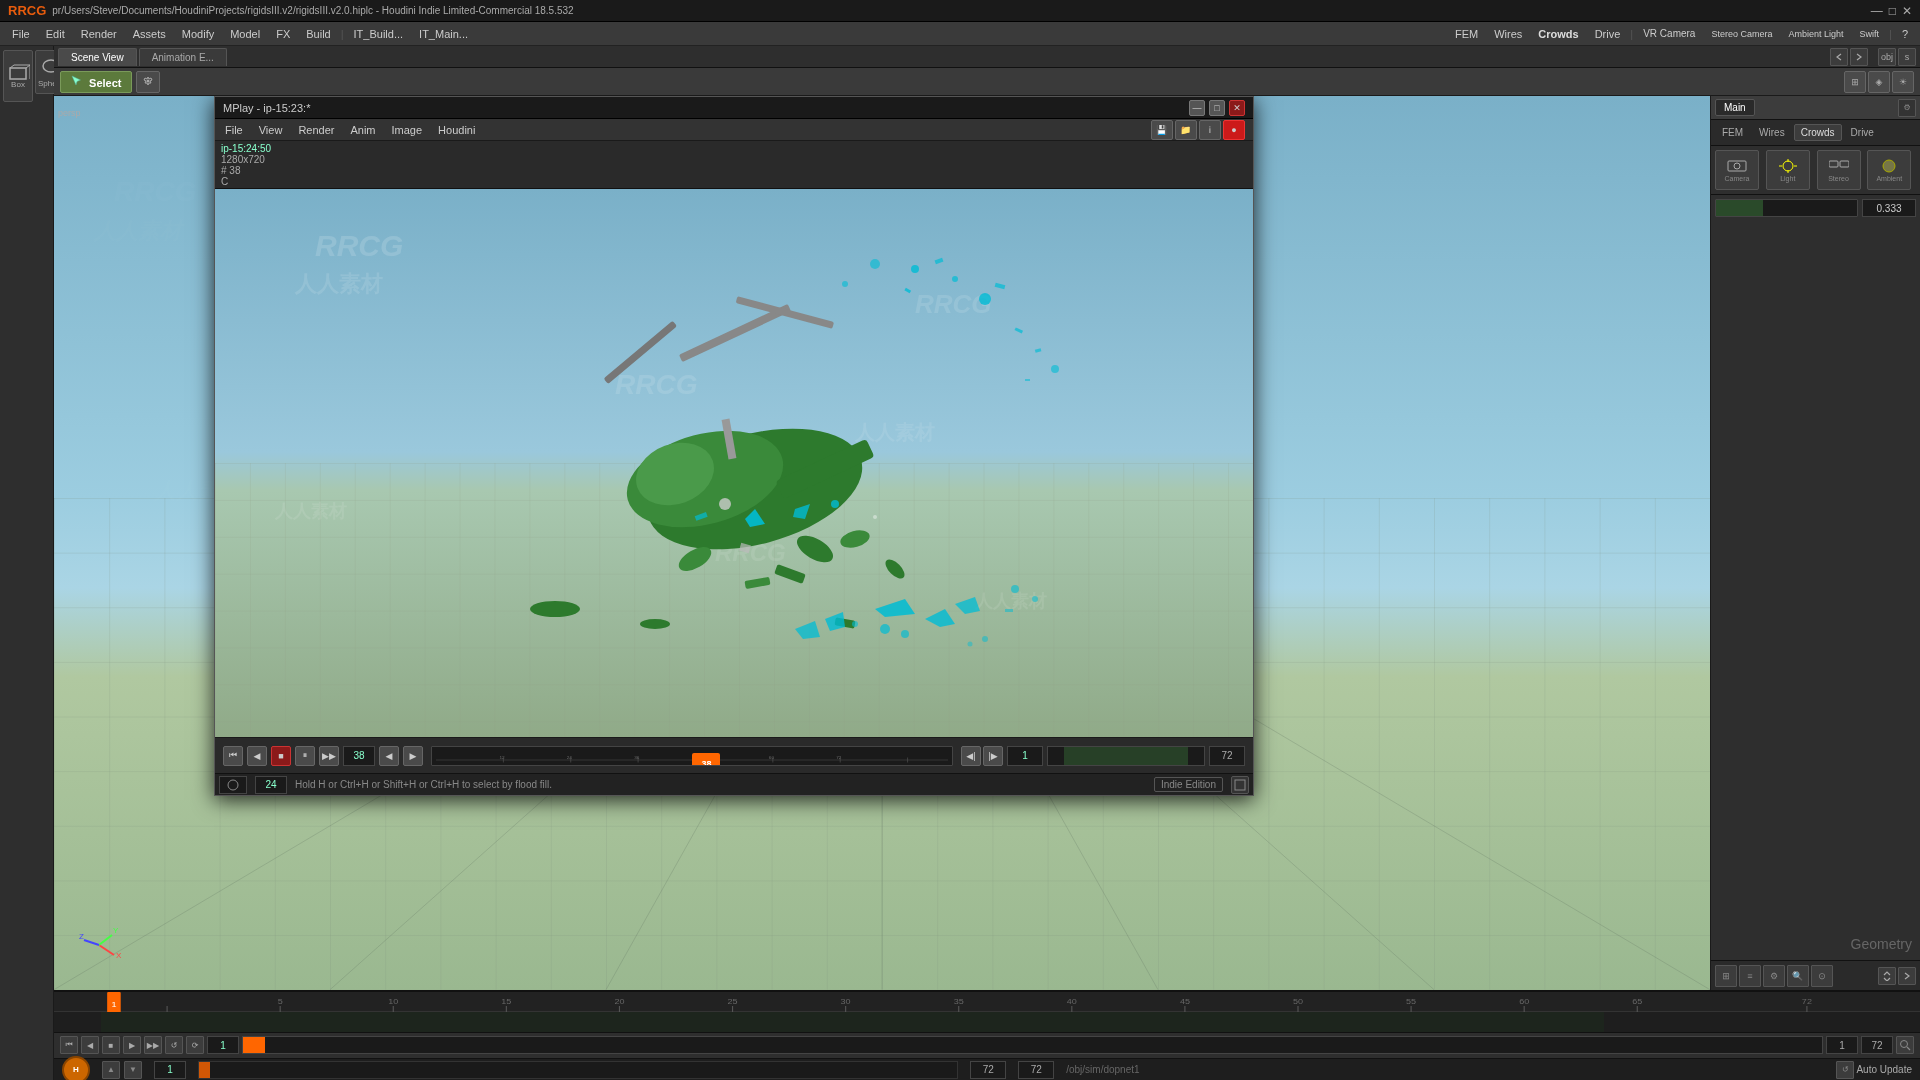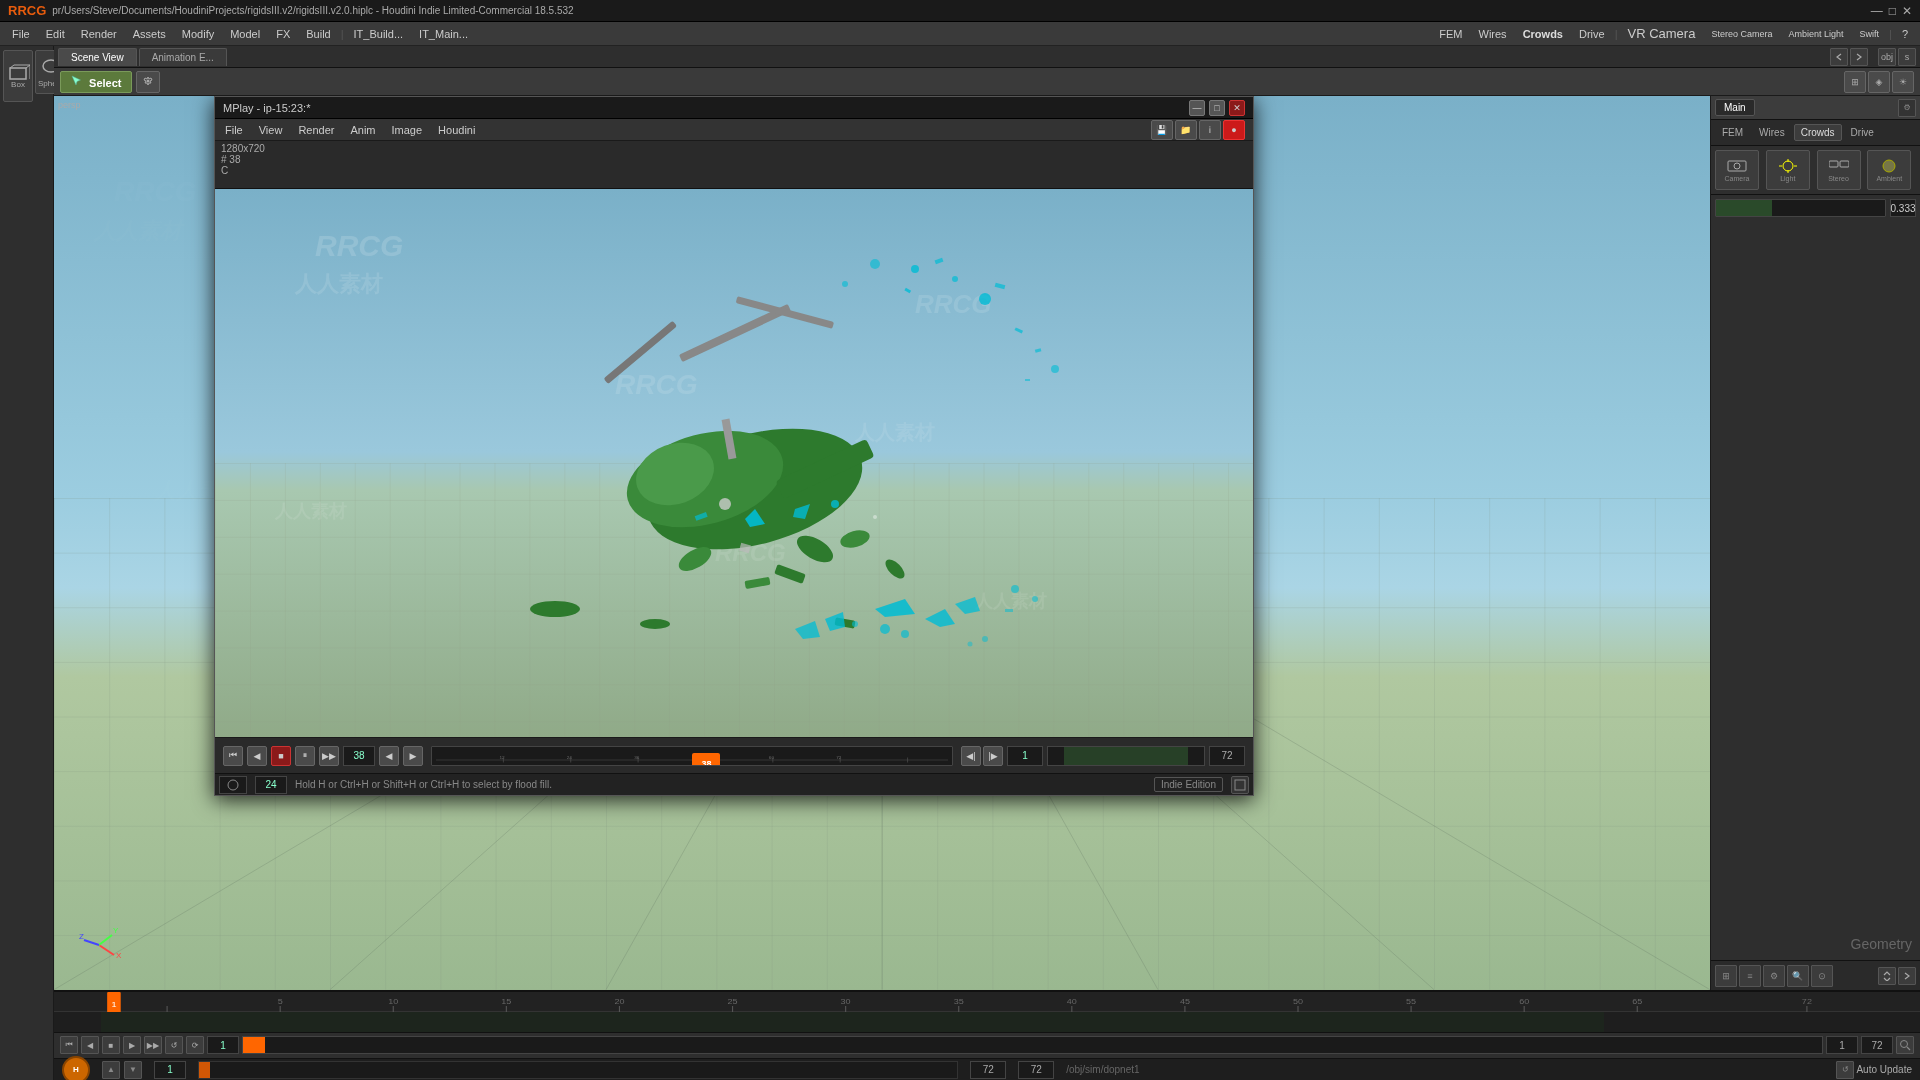--- a/index.html
+++ b/index.html
@@ -373,21 +373,21 @@
     <span style="color:#555;padding:0 2px;">|</span>
     <span class="menu-item">IT_Build...</span>
     <span class="menu-item">IT_Main...</span>
     <span style="flex:1;"></span>
 
     <span class="menu-item">FEM</span>
     <span class="menu-item">Wires</span>
     <span class="menu-item" style="color:#ddd;font-weight:bold;">Crowds</span>
     <span class="menu-item">Drive</span>
     <span style="color:#555;padding:0 2px;">|</span>
-    <span class="menu-item" style="font-size:13px;">VR Camera</span>
+    <span class="menu-item" style="font-size:10px;">VR Camera</span>
     <span class="menu-item" style="font-size:9px;">Stereo Camera</span>
     <span class="menu-item" style="font-size:9px;">Ambient Light</span>
     <span class="menu-item" style="font-size:9px;">Swift</span>
     <span style="color:#555;padding:0 2px;">|</span>
     <span class="menu-item">?</span>
   </div>
 
   <div id="app-body">
 
     <div id="left-tool-strip">
@@ -572,21 +572,21 @@
             <span class="vp-watermark vp-wm-cn" style="top:120px;left:40px;opacity:0.12;">人人素材</span>
             <span class="vp-watermark" style="top:220px;left:350px;opacity:0.12;">RRCG</span>
             <span class="vp-watermark vp-wm-cn" style="top:280px;left:620px;opacity:0.1;">人人素材</span>
             <span class="vp-watermark" style="top:150px;left:680px;opacity:0.12;">RRCG</span>
             <span class="vp-watermark vp-wm-cn" style="top:380px;left:100px;opacity:0.1;">人人素材</span>
             <span class="vp-watermark" style="top:430px;left:500px;opacity:0.12;">RRCG</span>
             <span class="vp-watermark vp-wm-cn" style="top:490px;left:750px;opacity:0.1;">人人素材</span>
 
           </div>
 
-          <div style="position:absolute;top:4px;left:4px;font-size:9px;color:#aaa;pointer-events:none;">
+          <div style="position:absolute;top:12px;left:4px;font-size:9px;color:#aaa;pointer-events:none;">
             <div>persp</div>
           </div>
 
           <div style="position:absolute;bottom:20px;left:20px;width:50px;height:50px;">
             <svg width="50" height="50" viewBox="0 0 50 50">
               <line x1="25" y1="25" x2="40" y2="35" stroke="#f44" stroke-width="2"></line>
               <line x1="25" y1="25" x2="38" y2="15" stroke="#4f4" stroke-width="2"></line>
               <line x1="25" y1="25" x2="10" y2="20" stroke="#44f" stroke-width="2"></line>
               <text x="42" y="38" font-size="8" fill="#f44">X</text>
               <text x="39" y="13" font-size="8" fill="#4f4">Y</text>
@@ -618,20 +618,21 @@
 
             <div style="display:flex;gap:2px;padding:0 4px;">
               <div class="mplay-tool-btn">💾</div>
               <div class="mplay-tool-btn">📁</div>
               <div class="mplay-tool-btn">ℹ</div>
               <div class="mplay-tool-btn" style="background:#cc1a1a;border-color:#ee3333;">●</div>
             </div>
           </div>
 
           <div style="height:48px;background:#2a2a2a;padding:2px 6px;border-bottom:1px solid #111;">
+            <div style="color:#8fc;font-size:10px;">ip-15:24:50</div>
             <div style="color:#aaa;font-size:10px;">1280x720</div>
             <div style="color:#aaa;font-size:10px;"># 38</div>
             <div style="color:#aaa;font-size:10px;">C</div>
           </div>
 
           <div id="mplay-viewport" style="flex:1;position:relative;overflow:hidden;background:linear-gradient(180deg,#7ab0c8 0%,#9ac8dc 48%,#a8c8b0 55%,#90aa88 100%);">
 
             <span style="position:absolute;top:40px;left:100px;color:rgba(255,255,255,0.15);font-size:30px;font-weight:bold;font-style:italic;pointer-events:none;">RRCG</span>
             <span style="position:absolute;top:80px;left:80px;color:rgba(255,255,255,0.12);font-size:22px;font-weight:bold;pointer-events:none;">人人素材</span>
             <span style="position:absolute;top:180px;left:400px;color:rgba(255,255,255,0.12);font-size:28px;font-weight:bold;font-style:italic;pointer-events:none;">RRCG</span>
@@ -836,21 +837,21 @@
                 </svg>
               <span style="font-size:7px;color:#888;">Ambient</span>
             </div>
           </div>
 
           <div style="padding:4px;background:#2e2e2e;border-top:1px solid #111;">
             <div style="display:flex;align-items:center;gap:4px;">
               <div style="flex:1;height:18px;background:#1a1a1a;border:1px solid #444;border-radius:1px;position:relative;">
                 <div style="width:33.3%;height:100%;background:#2a4a2a;"></div>
               </div>
-              <div style="width:26px;height:18px;background:#1a1a1a;border:1px solid #444;display:flex;align-items:center;justify-content:center;font-size:10px;color:#ccc;">0.333</div>
+              <div style="width:54px;height:18px;background:#1a1a1a;border:1px solid #444;display:flex;align-items:center;justify-content:center;font-size:10px;color:#ccc;">0.333</div>
             </div>
           </div>
 
           <div id="geometry-label" style="flex:1;display:flex;align-items:flex-end;justify-content:flex-end;padding:8px;font-size:14px;color:#666;">Geometry</div>
 
           <div style="height:30px;background:#2a2a2a;display:flex;align-items:center;padding:0 4px;gap:2px;border-top:1px solid #111;">
             <div style="width:22px;height:22px;background:#3c3c3c;border:1px solid #555;border-radius:1px;cursor:pointer;display:flex;align-items:center;justify-content:center;font-size:9px;color:#888;">⊞</div>
             <div style="width:22px;height:22px;background:#3c3c3c;border:1px solid #555;border-radius:1px;cursor:pointer;display:flex;align-items:center;justify-content:center;font-size:9px;color:#888;">≡</div>
             <div style="width:22px;height:22px;background:#3c3c3c;border:1px solid #555;border-radius:1px;cursor:pointer;display:flex;align-items:center;justify-content:center;font-size:9px;color:#888;">⚙</div>
             <div style="width:22px;height:22px;background:#3c3c3c;border:1px solid #555;border-radius:1px;cursor:pointer;display:flex;align-items:center;justify-content:center;font-size:9px;color:#888;">🔍</div>

